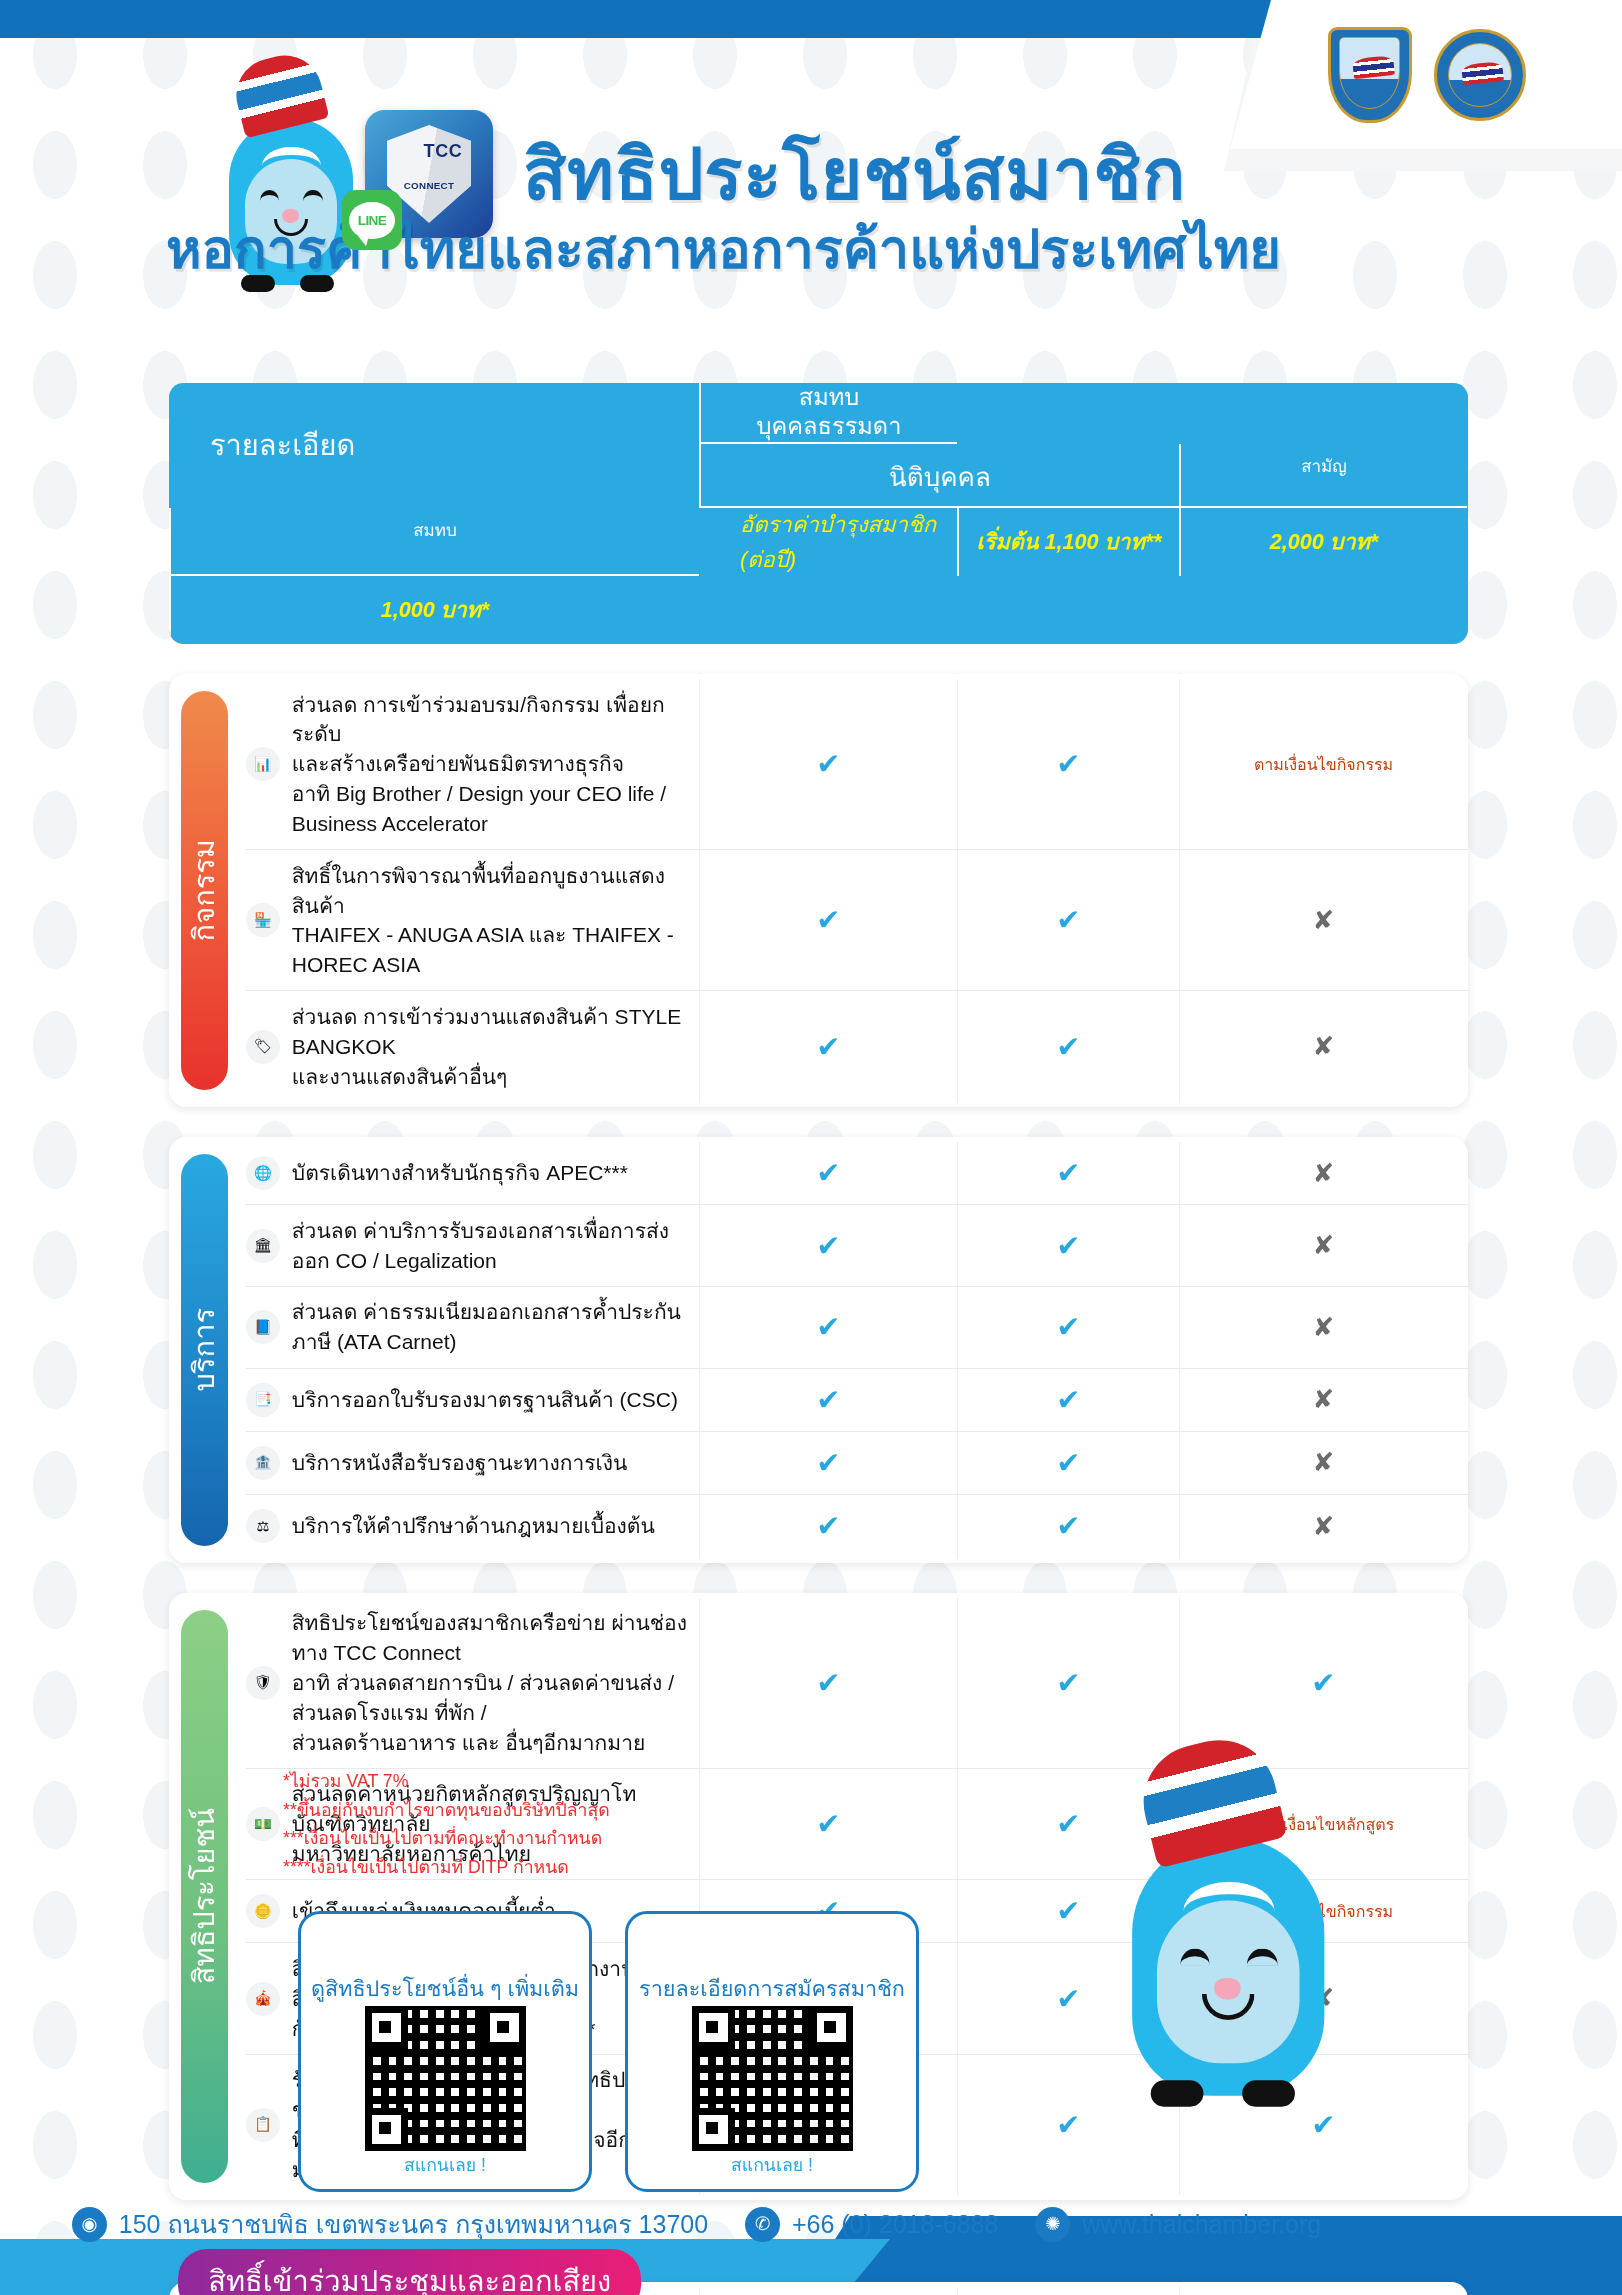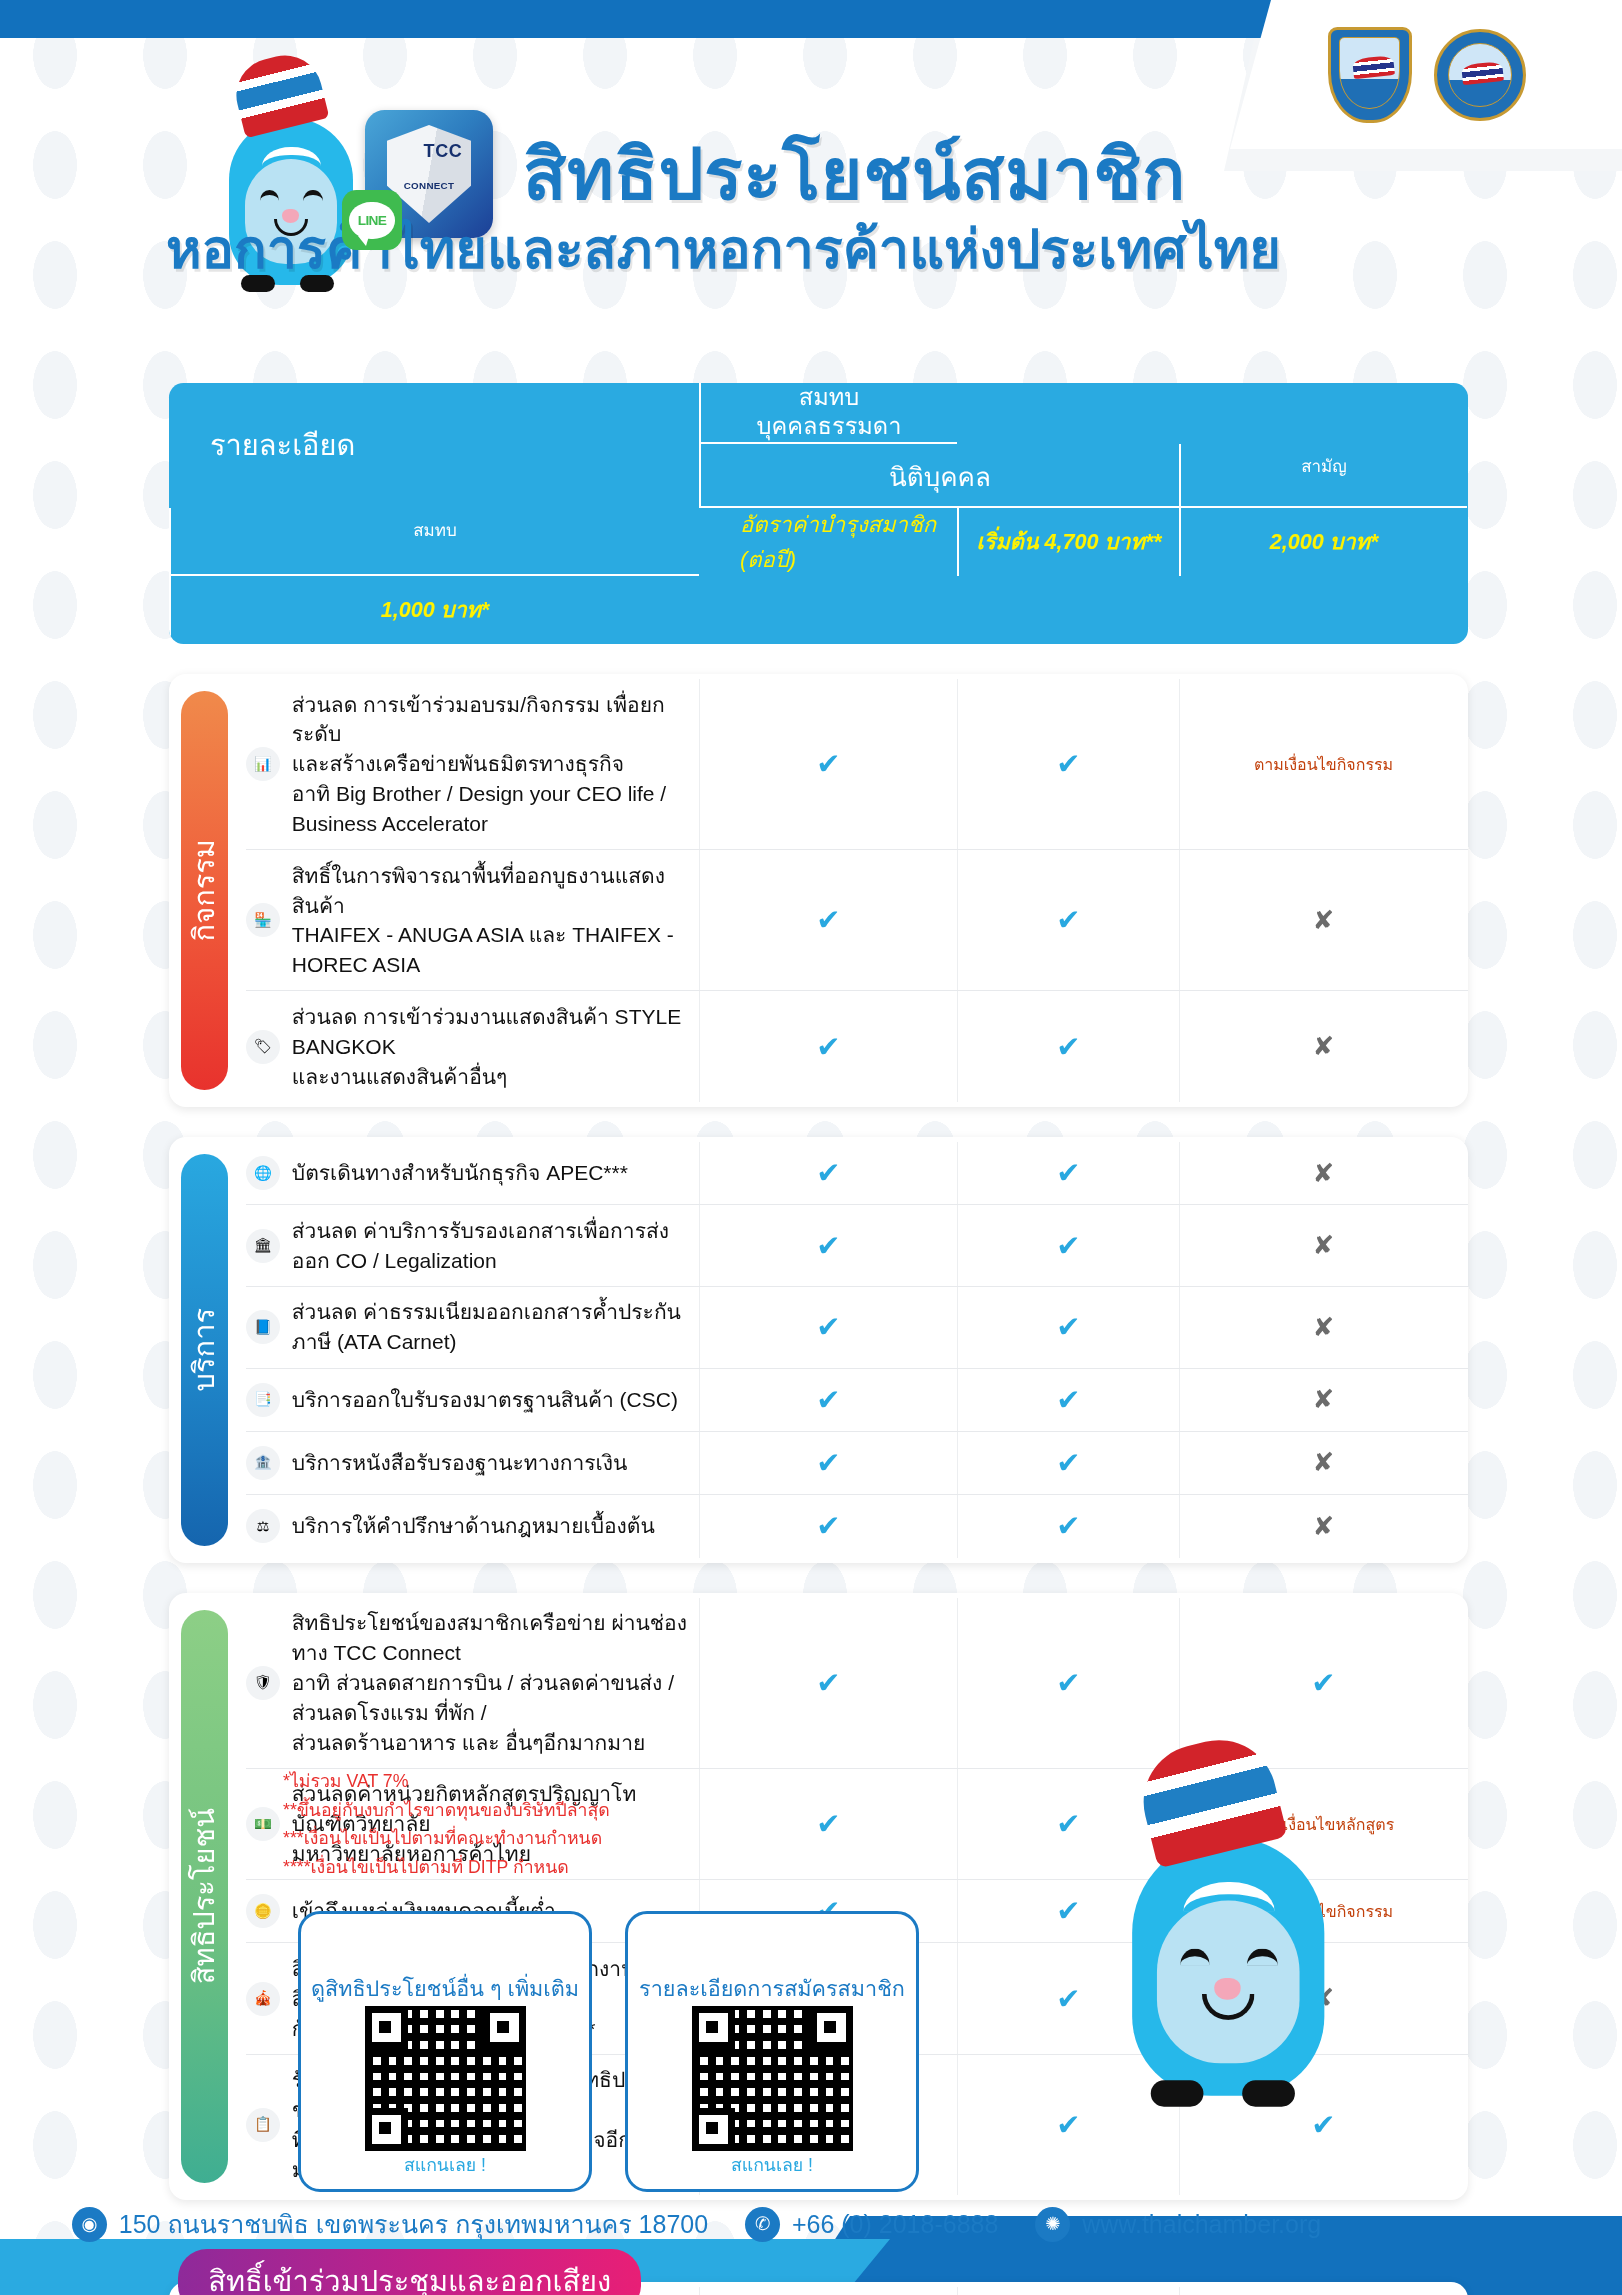--- a/index.html
+++ b/index.html
@@ -348,21 +348,21 @@
     <div class="th-nitibukkon">นิติบุคคล</div>
     <div class="th-somthop-bukkon">
       <span>
         <span>สมทบ</span><br>
         <span>บุคคลธรรมดา</span>
       </span>
     </div>
     <div class="th-sub">สามัญ</div>
     <div class="th-sub">สมทบ</div>
     <div class="th-fee-label">อัตราค่าบำรุงสมาชิก (ต่อปี)</div>
-    <div class="th-fee">เริ่มต้น 4,700 บาท**</div>
+    <div class="th-fee">เริ่มต้น 1,100 บาท**</div>
     <div class="th-fee">2,000 บาท*</div>
     <div class="th-fee">1,000 บาท*</div>
   </div>
 
   <div id="sections-host">
       <div class="card">
         <div class="tab tab-red">
           <span>กิจกรรม</span>
         </div>
         <div class="rows">
@@ -566,21 +566,21 @@
     </div>
   </div>
   <div class="m-hat"></div>
   <div class="m-feet" style="left:25px; top:177px;"></div>
   <div class="m-feet" style="left:84px; top:177px;"></div>
 </div>
 
 <div class="footer-contact">
   <div class="fc-item">
     <div class="fc-icon">◉</div>
-    <div class="fc-text">150 ถนนราชบพิธ เขตพระนคร กรุงเทพมหานคร 18700</div>
+    <div class="fc-text">150 ถนนราชบพิธ เขตพระนคร กรุงเทพมหานคร 13700</div>
   </div>
   <div class="fc-item">
     <div class="fc-icon">✆</div>
     <div class="fc-text">+66 (0) 2018-6888</div>
   </div>
   <div class="fc-item">
     <div class="fc-icon">✺</div>
     <div class="fc-text">www.thaichamber.org</div>
   </div>
 </div>

